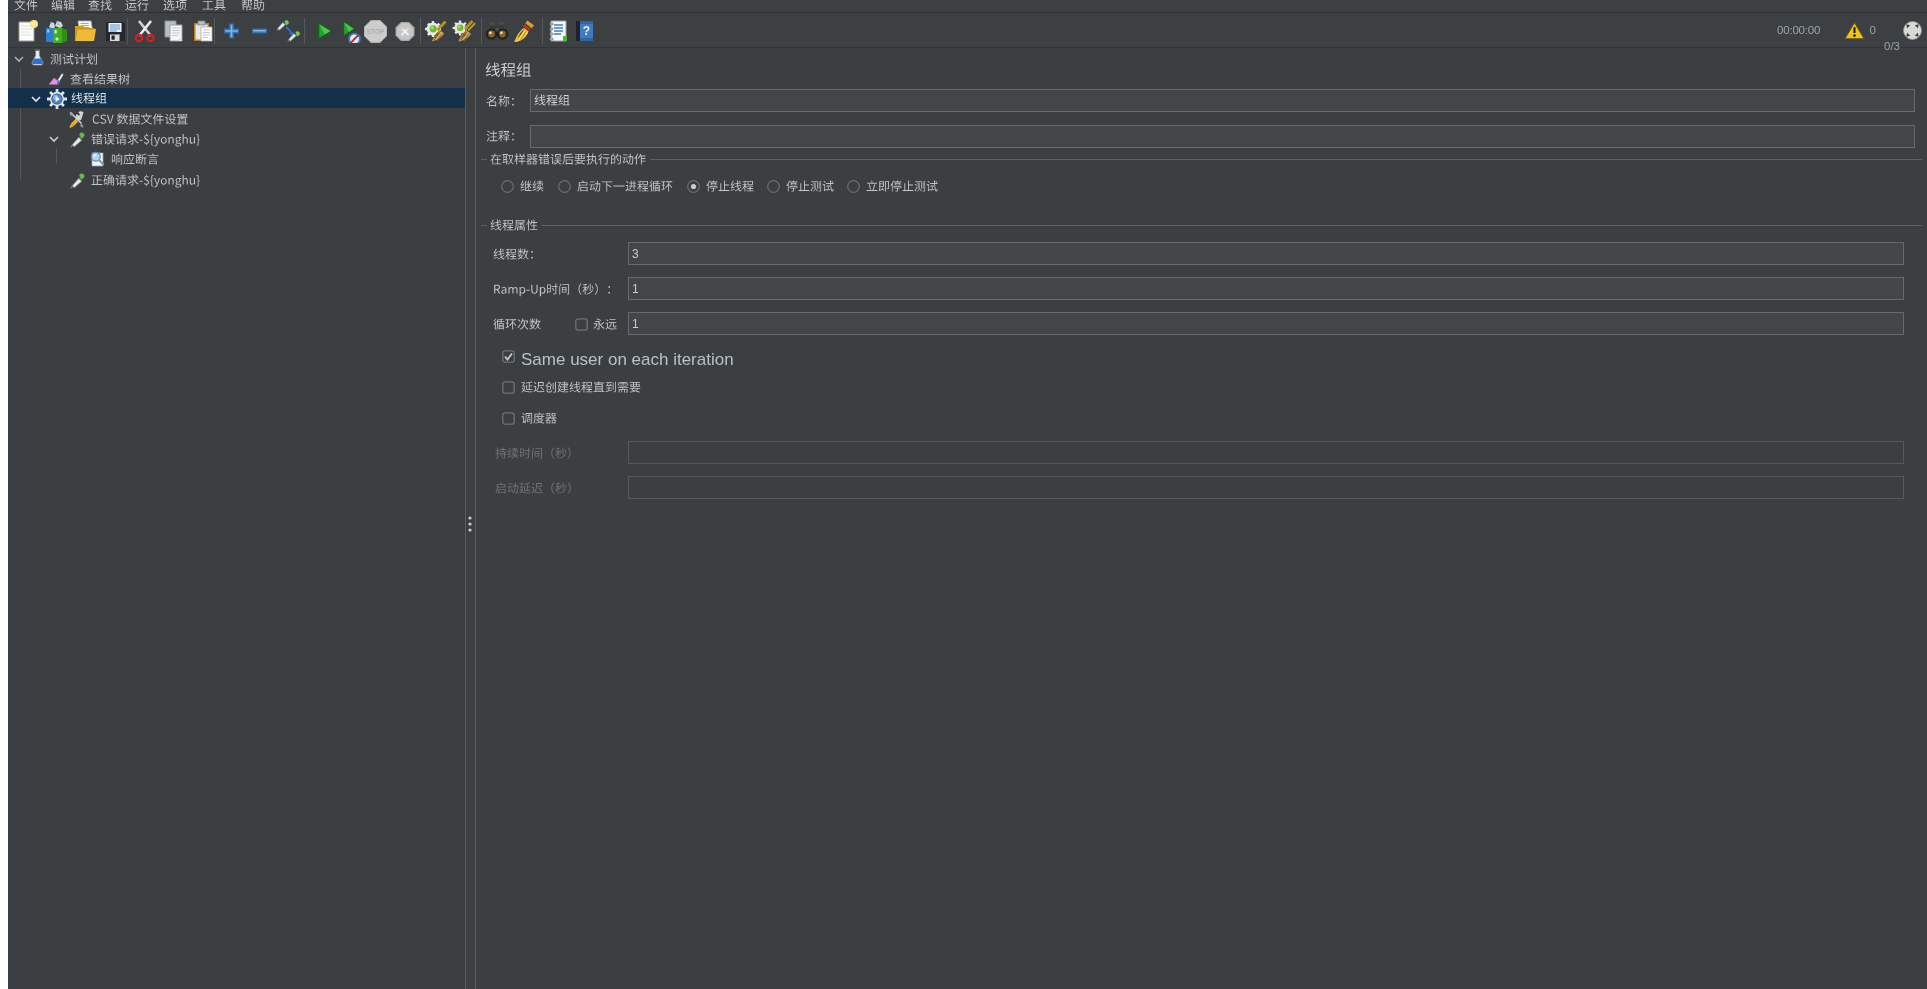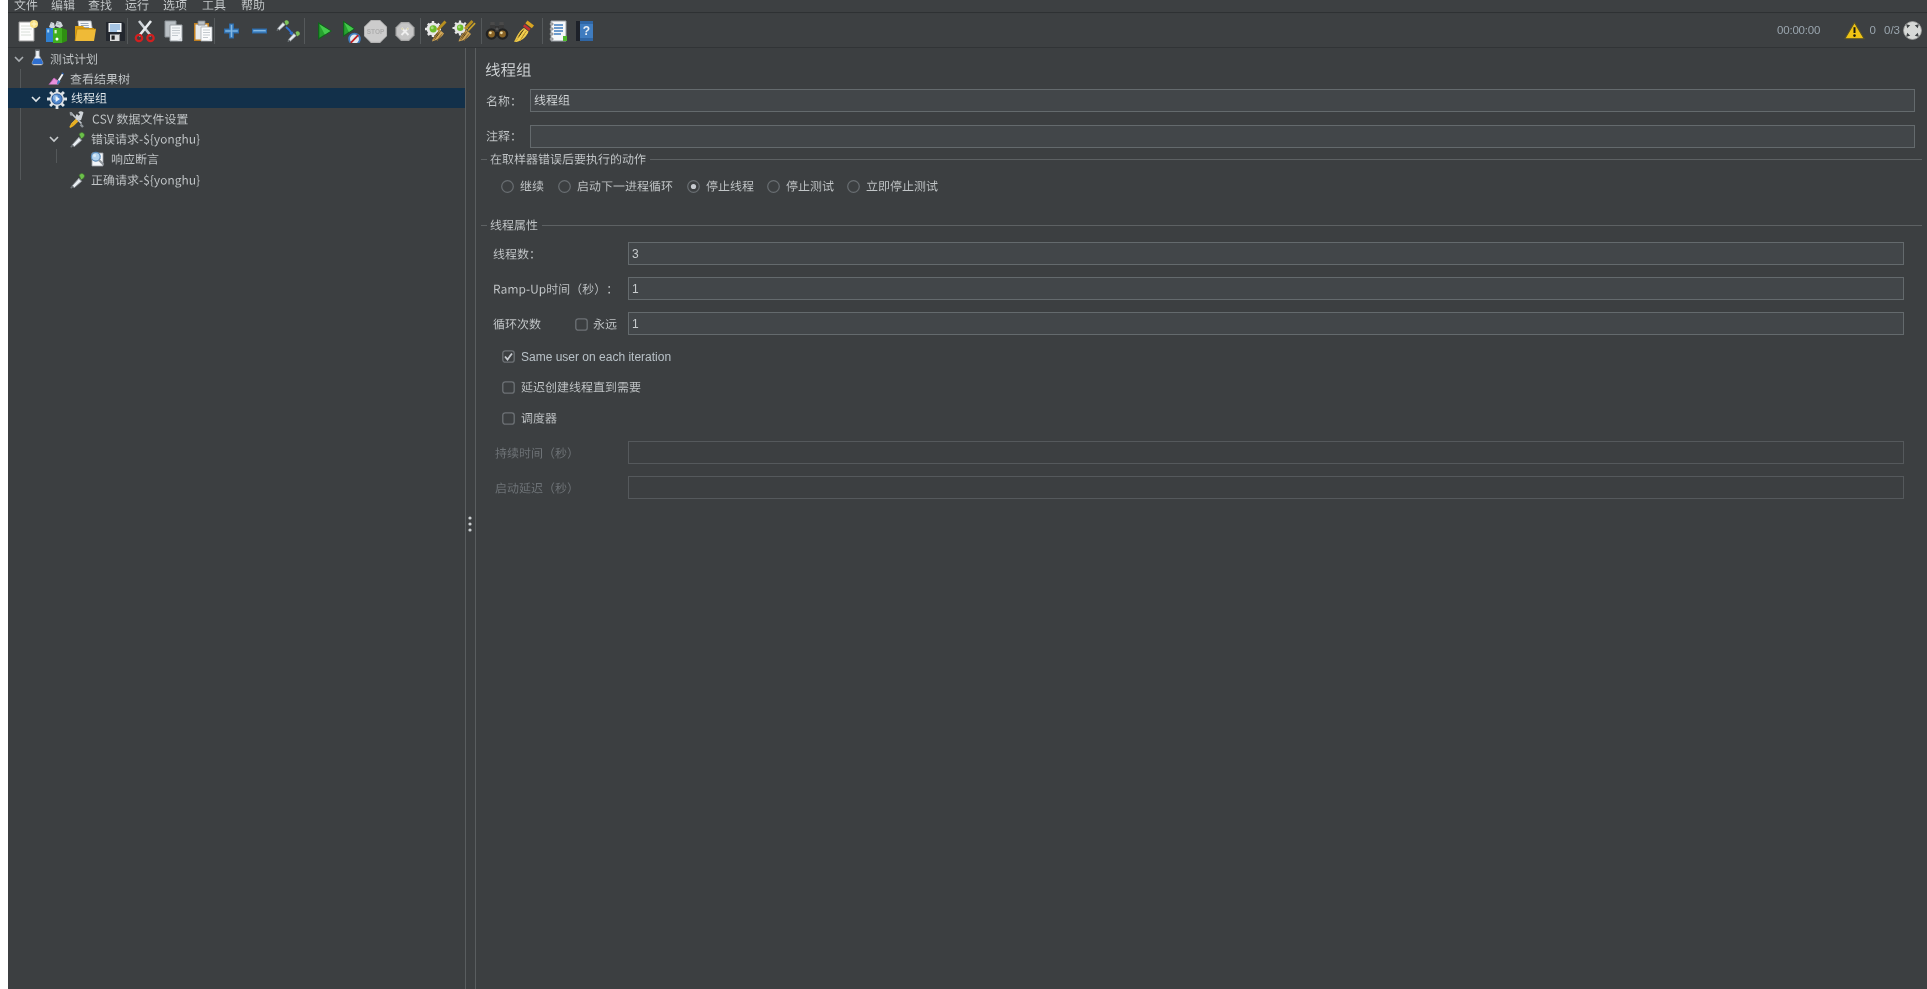--- a/index.html
+++ b/index.html
@@ -182,21 +182,21 @@
 <div style="position:absolute;left:420px;top:18px;width:1px;height:26px;background:#55595b"></div>
 <div style="position:absolute;left:481px;top:18px;width:1px;height:26px;background:#55595b"></div>
 <div style="position:absolute;left:542px;top:18px;width:1px;height:26px;background:#55595b"></div>
 <div style="position:absolute;left:1777px;top:24px;width:58px;height:14px;font-size:11.5px;letter-spacing:-.2px;color:#9aa5ae;text-align:left;">00:00:00</div>
 <svg style="position:absolute;left:1844px;top:21px" width="21" height="19" viewBox="0 0 21 19">
 <path d="M10.5 1.5L20.2 17.8H.8z" fill="#f0c414" stroke="#55512a" stroke-width="1.1"></path>
 <path d="M10.5 6.2v5.8" stroke="#1a1a10" stroke-width="2"></path>
     <circle cx="10.5" cy="14.6" r="1.3" fill="#1a1a10"></circle>
 </svg>
 <div style="position:absolute;left:1862px;top:24px;width:14px;height:14px;font-size:11.5px;color:#9aa5ae;text-align:right;">0</div>
-<div style="position:absolute;left:1880px;top:24px;width:20px;height:14px;font-size:11.5px;color:#9aa5ae;text-align:right;">0/3</div>
+<div style="position:absolute;left:1880px;top:40px;width:20px;height:14px;font-size:11.5px;color:#9aa5ae;text-align:right;">0/3</div>
 <svg style="position:absolute;left:1903px;top:21px" width="19" height="19" viewBox="0 0 19 19">
 <circle cx="9.5" cy="9.5" r="9" fill="#d7d9d7"></circle>
 <circle cx="9.5" cy="9.5" r="9" fill="none" stroke="#9a9c9a" stroke-width=".8"></circle>
 <path d="M3.2 3.2l4 1-3 3zM15.8 3.2l-1 4-3-3zM3.2 15.8l1-4 3 3zM15.8 15.8l-4-1 3-3z" fill="#3f4345"></path>
 </svg>
 <div style="position:absolute;left:465px;top:48px;width:1px;height:941px;background:#595d5f"></div>
 <div style="position:absolute;left:475px;top:48px;width:1px;height:941px;background:#595d5f"></div>
 <svg style="position:absolute;left:467px;top:515px" width="6" height="18" viewBox="0 0 6 18">
     <circle cx="3" cy="3" r="1.6" fill="#ccd0d2"></circle>
     <circle cx="3" cy="9" r="1.6" fill="#ccd0d2"></circle>
@@ -359,21 +359,21 @@
   </svg>
 <svg style="position:absolute;left:593px;top:317.8px;overflow:visible" width="25" height="12.5" viewBox="0 -10.6 25 12.5">
     <path d="M3.3 -9.3C4.8 -8.9 6.8 -8.2 7.8 -7.7L8.2 -8.5C7.2 -9.1 5.2 -9.7 3.8 -10.1ZM0.7 -5.3V-4.4H3.5C2.9 -2.7 1.8 -1.3 0.4 -0.5C0.6 -0.3 1 0 1.1 0.2C2.7 -0.8 4.1 -2.6 4.7 -5.1L4.1 -5.3L3.9 -5.3ZM10.3 -6.7C9.6 -6 8.5 -4.9 7.5 -4.2C7.1 -5 6.8 -5.8 6.5 -6.7V-7.6H2.2V-6.7H5.6V-0.2C5.6 0 5.5 0 5.3 0.1C5.1 0.1 4.4 0.1 3.6 0C3.8 0.3 3.9 0.7 3.9 0.9C5 0.9 5.6 0.9 6 0.8C6.4 0.6 6.5 0.4 6.5 -0.2V-4.5C7.5 -2.3 8.9 -0.7 10.9 0.2C11.1 -0.1 11.4 -0.4 11.6 -0.6C10.1 -1.2 8.9 -2.2 8 -3.5C9 -4.2 10.2 -5.3 11.2 -6.2Z M12.8 -8.8C13.5 -8.4 14.4 -7.7 14.9 -7.2L15.5 -7.9C15 -8.3 14 -9 13.3 -9.4ZM16.5 -9.3V-8.5H22.6V-9.3ZM15 -5.9H12.5V-5H14.1V-1.2C13.6 -1 13 -0.5 12.5 0.2L13.1 0.9C13.7 0.2 14.3 -0.6 14.7 -0.6C14.9 -0.6 15.4 -0.2 15.8 0.1C16.7 0.7 17.7 0.8 19.1 0.8C20.4 0.8 22.5 0.7 23.3 0.7C23.3 0.4 23.5 0 23.6 -0.3C22.4 -0.1 20.5 0 19.2 0C17.8 0 16.8 -0.1 16 -0.6C15.6 -0.9 15.3 -1.1 15 -1.3ZM15.7 -6.7V-5.8H17.8C17.7 -3.7 17.3 -2.4 15.5 -1.7C15.7 -1.5 15.9 -1.2 16 -0.9C18.1 -1.8 18.5 -3.4 18.7 -5.8H20.1V-2.3C20.1 -1.4 20.3 -1.2 21.2 -1.2C21.3 -1.2 22.1 -1.2 22.3 -1.2C23.1 -1.2 23.3 -1.6 23.4 -3.1C23.1 -3.2 22.8 -3.3 22.6 -3.5C22.6 -2.1 22.5 -2 22.2 -2C22.1 -2 21.4 -2 21.3 -2C21 -2 21 -2 21 -2.3V-5.8H23.3V-6.7Z" fill="#c2c6c8"></path>
   </svg>
 <div style="position:absolute;left:628px;top:312px;width:1276px;height:23px;background:#424649;border:1px solid #646a6d"></div>
 <div style="position:absolute;left:632px;top:317px;font-size:12px;color:#c8ccce;">1</div>
 <svg style="position:absolute;left:502px;top:350px" width="13" height="13" viewBox="0 0 13 13">
     <rect x=".8" y=".8" width="11.4" height="11.4" rx="2.5" fill="none" stroke="#6d7276" stroke-width="1.3"></rect>
     <path d="M3 6.5l2.5 3L10 3.5" stroke="#c7cbd0" stroke-width="1.8" fill="none"></path>
   </svg>
-<div style="position:absolute;left:521px;top:350px;font-size:12px;color:#b8c1c7;">Same user on each iteration</div>
+<div style="position:absolute;left:521px;top:350px;font-size:17px;color:#b8c1c7;">Same user on each iteration</div>
 <svg style="position:absolute;left:502px;top:381px" width="13" height="13" viewBox="0 0 13 13">
     <rect x=".8" y=".8" width="11.4" height="11.4" rx="2.5" fill="none" stroke="#6d7276" stroke-width="1.3"></rect>
   </svg>
 <svg style="position:absolute;left:521px;top:381.3px;overflow:visible" width="121" height="12.5" viewBox="0 -10.6 121 12.5">
     <path d="M5.2 -6.7V-1.5H11.4V-2.3H8.7V-5.3H11.3V-6.1H8.7V-8.7C9.6 -8.9 10.5 -9.1 11.2 -9.3L10.5 -10C9.2 -9.5 6.8 -9.1 4.7 -8.9C4.8 -8.7 5 -8.4 5 -8.1C5.9 -8.2 6.9 -8.4 7.8 -8.5V-2.3H6.1V-6.7ZM1.1 -4.7C1.1 -4.8 1.3 -4.9 1.4 -5H3.4C3.2 -3.9 2.9 -3 2.6 -2.2C2.2 -2.7 1.9 -3.3 1.6 -4.1L0.9 -3.9C1.2 -2.8 1.7 -2 2.2 -1.4C1.7 -0.6 1.1 0 0.4 0.4C0.6 0.5 0.9 0.8 1.1 1C1.7 0.6 2.3 0 2.8 -0.8C4.1 0.4 5.9 0.6 8 0.6H11.2C11.3 0.4 11.5 0 11.6 -0.2C11 -0.2 8.5 -0.2 8.1 -0.2C6.1 -0.2 4.4 -0.4 3.2 -1.5C3.7 -2.6 4.1 -4 4.3 -5.7L3.8 -5.9L3.6 -5.9H2.2C2.8 -6.8 3.5 -7.9 4.1 -9.1L3.5 -9.4L3.2 -9.3H0.6V-8.5H2.8C2.4 -7.5 1.7 -6.5 1.5 -6.2C1.3 -5.8 1 -5.5 0.8 -5.5C0.9 -5.3 1 -4.9 1.1 -4.7Z M13 -9.4C13.6 -8.8 14.4 -7.9 14.8 -7.3L15.5 -7.8C15.1 -8.4 14.3 -9.3 13.6 -9.9ZM19.3 -4.7C20.3 -3.6 21.7 -2.1 22.3 -1.2L23.1 -1.8C22.4 -2.7 21 -4.2 20 -5.2ZM15.1 -5.7H12.6V-4.9H14.2V-1.5C13.7 -1.3 13.1 -0.8 12.5 -0.1L13.1 0.7C13.7 -0.1 14.3 -0.8 14.7 -0.8C14.9 -0.8 15.3 -0.4 15.8 -0.1C16.7 0.4 17.7 0.6 19.2 0.6C20.3 0.6 22.5 0.5 23.3 0.5C23.3 0.2 23.5 -0.3 23.6 -0.5C22.4 -0.4 20.6 -0.3 19.2 -0.3C17.8 -0.3 16.8 -0.4 16 -0.8C15.6 -1.1 15.4 -1.3 15.1 -1.5ZM17.9 -6.4V-6.7V-8.6H21.8V-6.4ZM17 -9.5V-6.7C17 -5.2 16.8 -3.2 15.7 -1.8C15.9 -1.6 16.3 -1.4 16.5 -1.2C17.4 -2.4 17.7 -4.1 17.9 -5.5H22.7V-9.5Z M34.1 -9.9V-0.2C34.1 0 34 0.1 33.7 0.1C33.5 0.1 32.7 0.1 31.9 0.1C32 0.3 32.2 0.7 32.2 0.9C33.3 0.9 34 0.9 34.4 0.8C34.8 0.6 35 0.4 35 -0.2V-9.9ZM31.7 -8.7V-2H32.6V-8.7ZM25.7 -5.7V-0.5C25.7 0.5 26.1 0.8 27.2 0.8C27.5 0.8 29.2 0.8 29.5 0.8C30.5 0.8 30.8 0.3 30.9 -1.3C30.7 -1.4 30.3 -1.5 30.1 -1.7C30 -0.3 30 0 29.4 0C29 0 27.6 0 27.3 0C26.7 0 26.6 -0.1 26.6 -0.5V-4.9H29.2C29.1 -3.4 29 -2.8 28.8 -2.7C28.8 -2.6 28.7 -2.6 28.5 -2.6C28.3 -2.6 27.9 -2.6 27.5 -2.6C27.6 -2.4 27.7 -2.1 27.7 -1.8C28.2 -1.8 28.6 -1.8 28.9 -1.8C29.2 -1.9 29.4 -1.9 29.6 -2.1C29.8 -2.4 30 -3.3 30.1 -5.3C30.1 -5.4 30.1 -5.7 30.1 -5.7ZM27.8 -10.1C27.1 -8.5 25.8 -6.9 24.3 -5.8C24.5 -5.6 24.8 -5.3 25 -5.1C26.2 -6 27.2 -7.2 28 -8.6C28.9 -7.5 30 -6.3 30.5 -5.5L31.1 -6.1C30.6 -6.9 29.4 -8.3 28.3 -9.3L28.6 -9.8Z M40.7 -9.1V-8.3H43V-7.4H40V-6.7H43V-5.8H40.6V-5.1H43V-4.1H40.5V-3.5H43V-2.5H40V-1.8H43V-0.6H43.8V-1.8H47.2V-2.5H43.8V-3.5H46.8V-4.1H43.8V-5.1H46.5V-6.7H47.3V-7.4H46.5V-9.1H43.8V-10.1H43V-9.1ZM43.8 -6.7H45.7V-5.8H43.8ZM43.8 -7.4V-8.3H45.7V-7.4ZM37.2 -4.7C37.2 -4.8 37.4 -5 37.6 -5.1H39.1C39 -4 38.7 -3.1 38.4 -2.3C38.1 -2.8 37.8 -3.4 37.6 -4.1L36.9 -3.9C37.2 -2.9 37.6 -2.1 38 -1.5C37.6 -0.7 37.1 -0.1 36.4 0.4C36.6 0.5 37 0.8 37.1 1C37.7 0.5 38.2 -0.1 38.6 -0.8C39.9 0.4 41.6 0.7 43.8 0.7H47.2C47.2 0.4 47.4 0 47.5 -0.2C46.9 -0.2 44.3 -0.2 43.8 -0.2C41.8 -0.2 40.2 -0.4 39 -1.6C39.5 -2.7 39.8 -4.1 40 -5.8L39.5 -5.9L39.3 -5.9H38.3C38.9 -6.8 39.5 -7.9 40.1 -9.1L39.5 -9.5L39.2 -9.3H36.8V-8.5H38.8C38.4 -7.5 37.8 -6.5 37.5 -6.2C37.3 -5.8 37 -5.5 36.8 -5.4C36.9 -5.3 37.1 -4.9 37.2 -4.7Z M48.6 -0.6 48.8 0.2C49.9 -0.1 51.4 -0.6 52.8 -1L52.6 -1.7C51.2 -1.3 49.6 -0.9 48.6 -0.6ZM56.4 -9.4C57 -9.1 57.8 -8.6 58.2 -8.3L58.7 -8.8C58.3 -9.2 57.6 -9.6 57 -9.9ZM48.9 -5.1C49 -5.2 49.3 -5.2 50.8 -5.4C50.3 -4.6 49.8 -4 49.6 -3.8C49.2 -3.4 48.9 -3.1 48.6 -3C48.8 -2.8 48.9 -2.4 48.9 -2.2C49.2 -2.3 49.6 -2.4 52.6 -3.1C52.6 -3.2 52.6 -3.6 52.6 -3.8L50.2 -3.4C51.1 -4.5 52 -5.8 52.8 -7.1L52.1 -7.6C51.8 -7.1 51.6 -6.7 51.3 -6.2L49.8 -6.1C50.5 -7.1 51.2 -8.4 51.7 -9.6L50.9 -10C50.4 -8.6 49.5 -7.1 49.2 -6.7C49 -6.3 48.8 -6 48.6 -5.9C48.7 -5.7 48.8 -5.3 48.9 -5.1ZM58.6 -4.2C58.2 -3.4 57.5 -2.7 56.7 -2.1C56.5 -2.8 56.4 -3.5 56.3 -4.4L59.3 -5L59.2 -5.8L56.1 -5.2C56.1 -5.7 56 -6.2 56 -6.8L59 -7.2L58.8 -8L55.9 -7.6C55.9 -8.4 55.9 -9.2 55.9 -10.1H55C55 -9.2 55 -8.3 55.1 -7.5L53.2 -7.2L53.3 -6.4L55.1 -6.7C55.2 -6.1 55.2 -5.6 55.3 -5.1L53 -4.6L53.1 -3.8L55.4 -4.2C55.5 -3.2 55.7 -2.3 56 -1.6C55 -0.9 53.8 -0.4 52.6 0C52.8 0.2 53 0.5 53.1 0.7C54.3 0.3 55.3 -0.2 56.3 -0.8C56.8 0.3 57.4 0.9 58.3 0.9C59.1 0.9 59.4 0.5 59.6 -0.8C59.4 -0.9 59.1 -1.1 58.9 -1.3C58.8 -0.2 58.7 0 58.4 0C57.9 0 57.4 -0.4 57 -1.3C58 -2 58.8 -2.9 59.4 -3.8Z M66.4 -8.8H70V-6.6H66.4ZM65.5 -9.6V-5.8H70.9V-9.6ZM65.4 -2.5V-1.7H67.7V-0.2H64.6V0.6H71.6V-0.2H68.6V-1.7H71V-2.5H68.6V-4H71.3V-4.8H65.1V-4H67.7V-2.5ZM64.3 -9.9C63.4 -9.5 61.9 -9.2 60.5 -8.9C60.6 -8.7 60.7 -8.4 60.8 -8.2C61.3 -8.3 61.9 -8.4 62.5 -8.5V-6.7H60.6V-5.9H62.4C61.9 -4.5 61.1 -2.9 60.3 -2.1C60.5 -1.8 60.7 -1.5 60.8 -1.2C61.4 -2 62.1 -3.2 62.5 -4.4V0.9H63.4V-4.2C63.8 -3.7 64.3 -3.1 64.5 -2.7L65.1 -3.5C64.8 -3.7 63.8 -4.8 63.4 -5.1V-5.9H64.9V-6.7H63.4V-8.7C64 -8.9 64.5 -9 65 -9.2Z M74.3 -7.3V-0.3H72.6V0.5H83.5V-0.3H81.8V-7.3H78L78.2 -8.2H83.1V-9H78.3L78.5 -10L77.5 -10.1L77.4 -9H72.9V-8.2H77.3L77.1 -7.3ZM75.1 -4.8H80.9V-3.8H75.1ZM75.1 -5.5V-6.5H80.9V-5.5ZM75.1 -3.1H80.9V-2.1H75.1ZM75.1 -0.3V-1.4H80.9V-0.3Z M91.7 -9V-1.8H92.5V-9ZM94.1 -9.9V-0.4C94.1 -0.2 94 -0.2 93.8 -0.2C93.6 -0.2 92.9 -0.2 92.2 -0.2C92.4 0 92.5 0.5 92.6 0.7C93.4 0.7 94.1 0.7 94.5 0.5C94.8 0.4 94.9 0.1 94.9 -0.4V-9.9ZM84.7 -0.5 84.9 0.4C86.5 0 88.8 -0.4 90.9 -0.8L90.9 -1.6L88.4 -1.1V-3H90.8V-3.8H88.4V-5.1H87.5V-3.8H85.2V-3H87.5V-1ZM85.4 -5.3C85.7 -5.4 86.2 -5.4 89.9 -5.8C90.1 -5.5 90.2 -5.3 90.3 -5.1L91 -5.5C90.7 -6.2 89.9 -7.3 89.2 -8.1L88.5 -7.7C88.8 -7.4 89.2 -6.9 89.4 -6.5L86.4 -6.3C86.9 -6.9 87.4 -7.7 87.8 -8.5H91V-9.3H84.9V-8.5H86.8C86.4 -7.6 85.9 -6.9 85.7 -6.6C85.5 -6.4 85.3 -6.2 85.1 -6.1C85.2 -5.9 85.4 -5.5 85.4 -5.3Z M98.3 -6.9V-6.3H100.9V-6.9ZM98.1 -5.6V-5H100.9V-5.6ZM103 -5.6V-5H106V-5.6ZM103 -6.9V-6.3H105.7V-6.9ZM96.9 -8.2V-5.9H97.7V-7.5H101.5V-4.7H102.4V-7.5H106.3V-5.9H107.1V-8.2H102.4V-8.9H106.4V-9.6H97.6V-8.9H101.5V-8.2ZM97.7 -2.7V0.9H98.6V-1.9H100.3V0.9H101.2V-1.9H103V0.9H103.8V-1.9H105.7V0C105.7 0.2 105.7 0.2 105.5 0.2C105.4 0.2 105 0.2 104.5 0.2C104.6 0.4 104.8 0.7 104.8 1C105.5 1 105.9 1 106.2 0.8C106.5 0.7 106.6 0.5 106.6 0.1V-2.7H102L102.4 -3.5H107.3V-4.3H96.8V-3.5H101.4C101.4 -3.3 101.3 -3 101.2 -2.7Z M116.1 -2.8C115.7 -2.1 115.1 -1.5 114.4 -1.1C113.5 -1.3 112.6 -1.5 111.7 -1.7C112 -2 112.3 -2.4 112.5 -2.8ZM109.4 -7.7V-4.6H112.6C112.5 -4.3 112.3 -3.9 112 -3.6H108.6V-2.8H111.5C111.1 -2.2 110.6 -1.6 110.2 -1.2C111.3 -1 112.2 -0.8 113.2 -0.6C112 -0.2 110.5 0 108.7 0.2C108.9 0.4 109 0.7 109.1 0.9C111.3 0.7 113.1 0.4 114.5 -0.3C116 0.1 117.3 0.6 118.3 1L119.1 0.3C118.1 -0.1 116.9 -0.5 115.5 -0.9C116.2 -1.4 116.7 -2 117.1 -2.8H119.4V-3.6H113.1C113.3 -3.9 113.4 -4.2 113.6 -4.5L113 -4.6H118.7V-7.7H115.8V-8.8H119.2V-9.6H108.8V-8.8H112.1V-7.7ZM113 -8.8H114.9V-7.7H113ZM110.3 -7H112.1V-5.4H110.3ZM113 -7H114.9V-5.4H113ZM115.8 -7H117.8V-5.4H115.8Z" fill="#c2c6c8"></path>
   </svg>
 <svg style="position:absolute;left:502px;top:412px" width="13" height="13" viewBox="0 0 13 13">
     <rect x=".8" y=".8" width="11.4" height="11.4" rx="2.5" fill="none" stroke="#6d7276" stroke-width="1.3"></rect>
   </svg>
 <svg style="position:absolute;left:521px;top:412.3px;overflow:visible" width="37" height="12.5" viewBox="0 -10.6 37 12.5">

